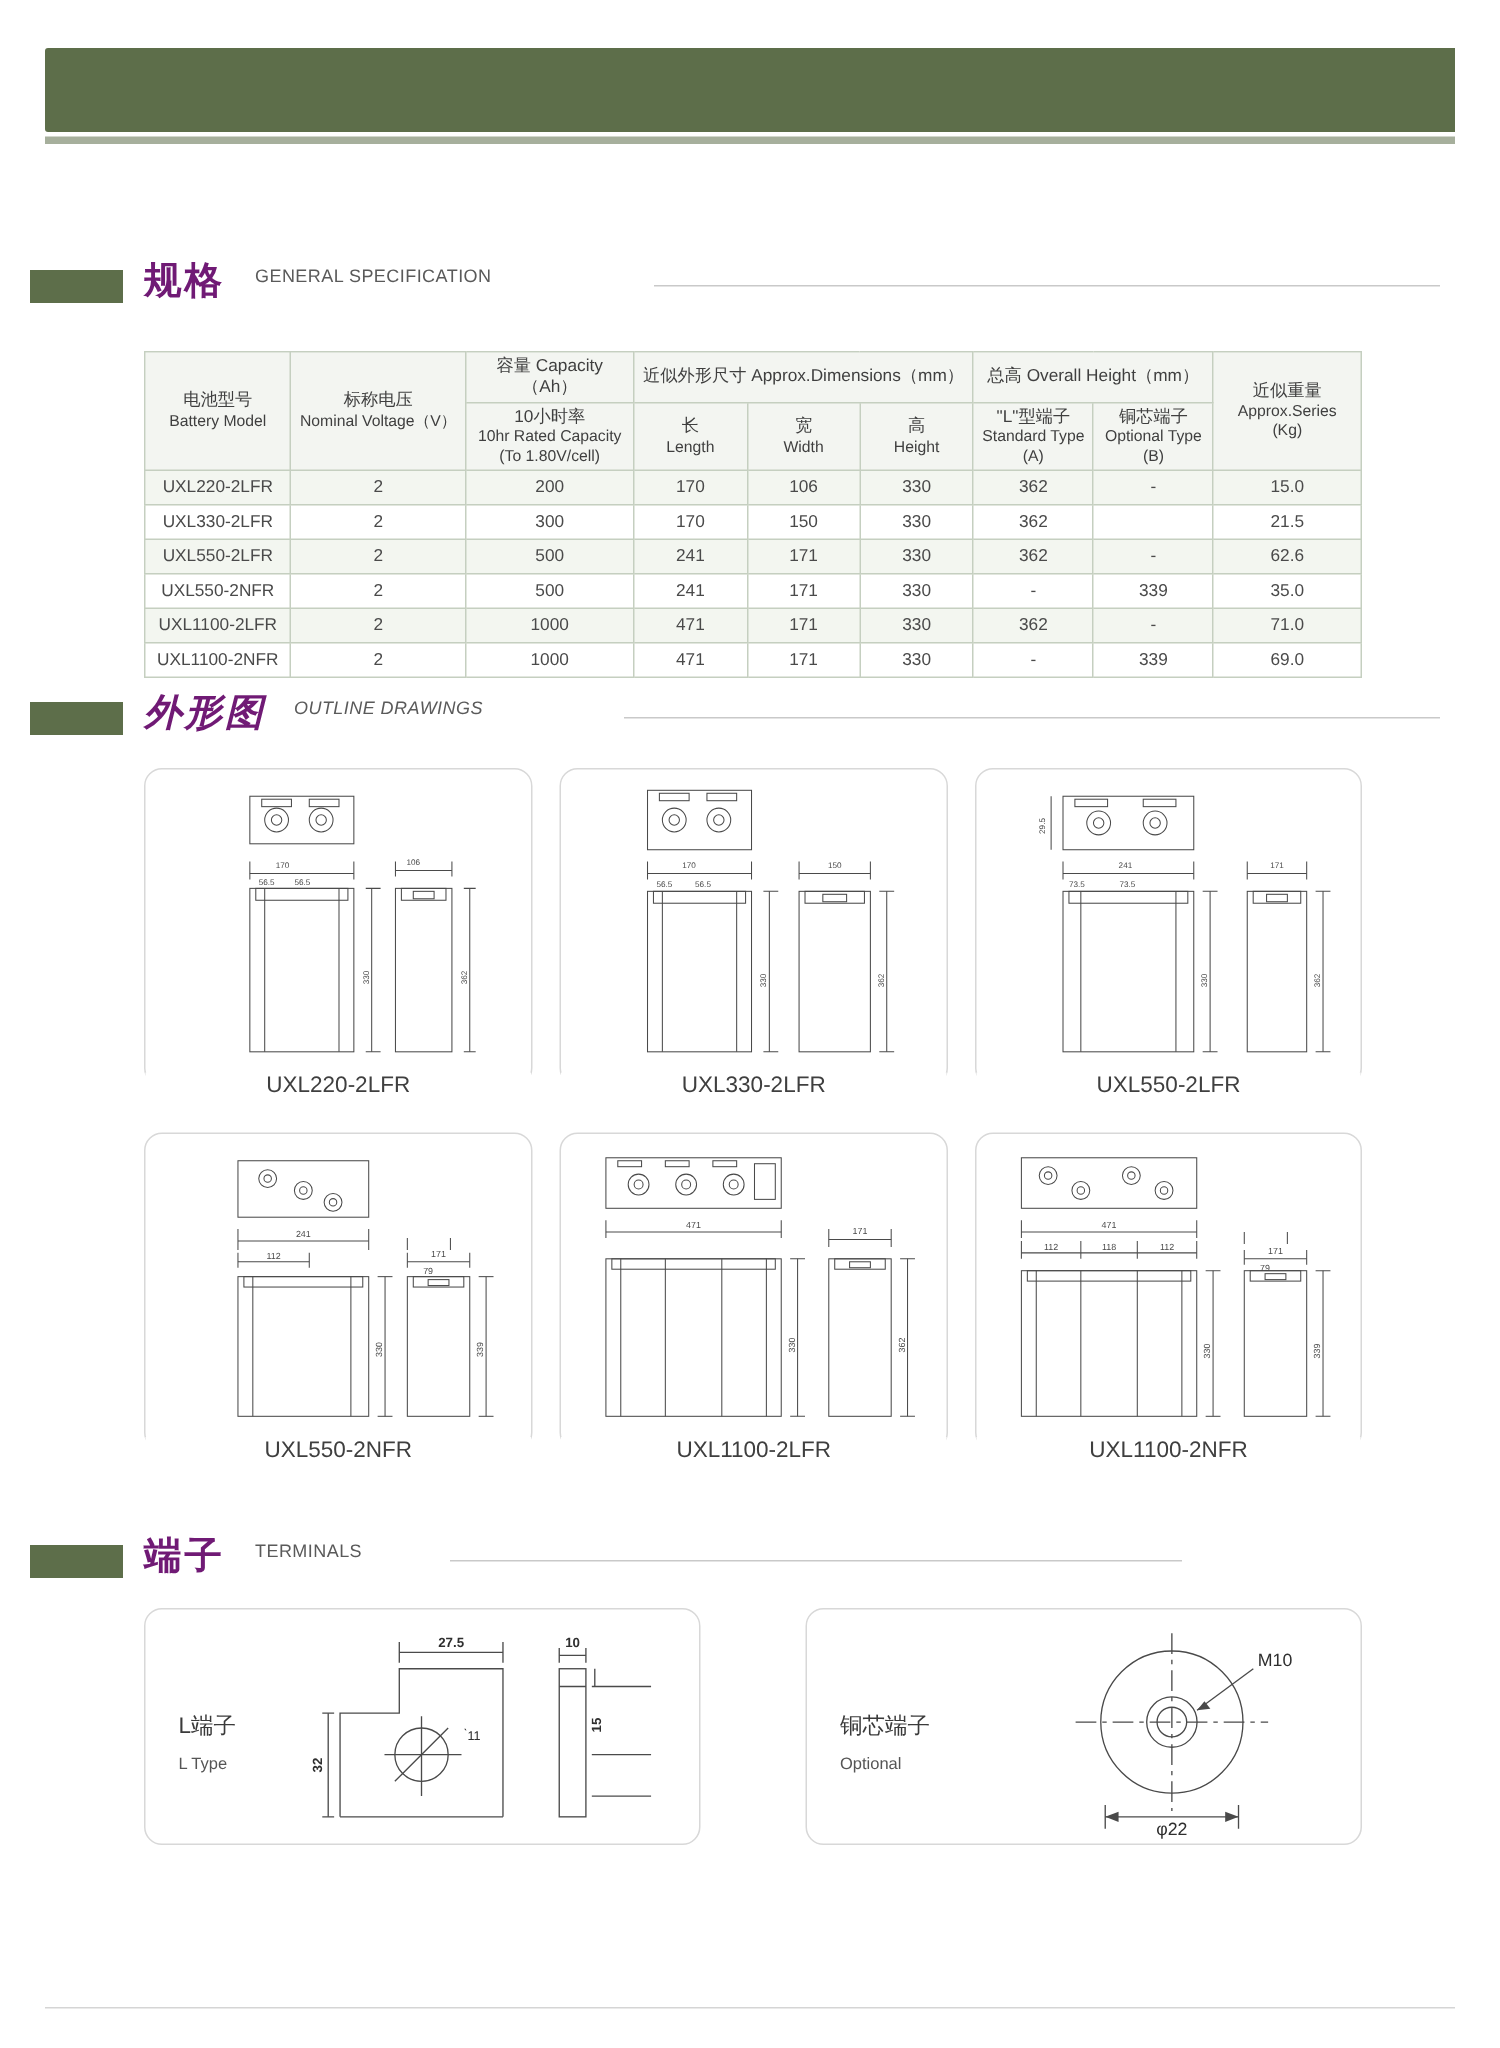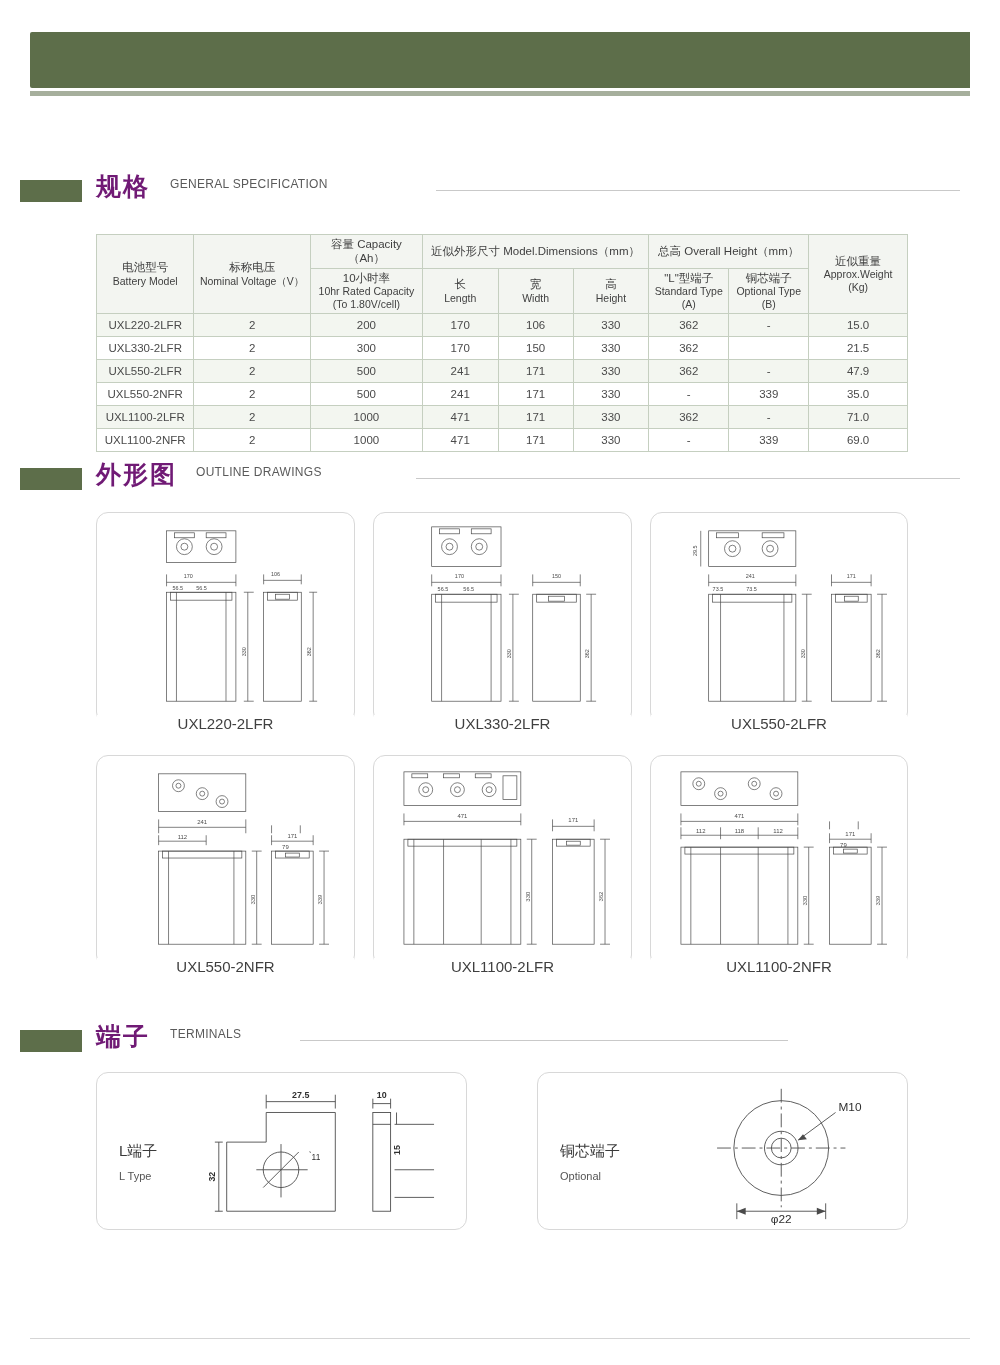--- a/index.html
+++ b/index.html
@@ -209,28 +209,28 @@
           <span class="en">Battery Model</span>
         </th>
         <th rowspan="2" style="width:118px;">
           <span class="cn">标称电压</span>
           <span class="en">Nominal Voltage（V）</span>
         </th>
         <th style="width:112px;">
           <span class="cn">容量  Capacity（Ah）</span>
         </th>
         <th colspan="3">
-          <span class="cn">近似外形尺寸  Model.Dimensions（mm）</span>
+          <span class="cn">近似外形尺寸  Approx.Dimensions（mm）</span>
         </th>
         <th colspan="2">
           <span class="cn">总高  Overall Height（mm）</span>
         </th>
         <th rowspan="2" style="width:96px;">
           <span class="cn">近似重量</span>
-          <span class="en">Approx.Weight</span>
+          <span class="en">Approx.Series</span>
           <span class="en">(Kg)</span>
         </th>
       </tr>
       <tr>
         <th>
           <span class="cn">10小时率</span>
           <span class="en">10hr Rated Capacity</span>
           <span class="en">(To 1.80V/cell)</span>
         </th>
         <th style="width:74px;">
@@ -282,21 +282,21 @@
       </tr>
       <tr>
         <td>UXL550-2LFR</td>
         <td>2</td>
         <td>500</td>
         <td>241</td>
         <td>171</td>
         <td>330</td>
         <td>362</td>
         <td>-</td>
-        <td>47.9</td>
+        <td>62.6</td>
       </tr>
       <tr>
         <td>UXL550-2NFR</td>
         <td>2</td>
         <td>500</td>
         <td>241</td>
         <td>171</td>
         <td>330</td>
         <td>-</td>
         <td>339</td>
@@ -321,21 +321,21 @@
         <td>171</td>
         <td>330</td>
         <td>-</td>
         <td>339</td>
         <td>69.0</td>
       </tr>
     </tbody>
   </table>
 </div>
 
-<div class="section-head" style="position:absolute;left:0;top:456px;width:1000px;">
+<div class="section-head" style="position:absolute;left:0;top:456px;width:1000px;font-style:italic;">
   <div class="sh-block"></div>
   <div class="sh-cn">外形图</div>
   <div class="sh-en" style="left:196px;">OUTLINE DRAWINGS</div>
   <div class="sh-rule" style="left:416px;"></div>
 </div>
 
 <div class="draw-grid" style="top:512px;">
   <div class="draw-row">
 
     <div class="draw-cell" style="width:259px;height:212px;">

